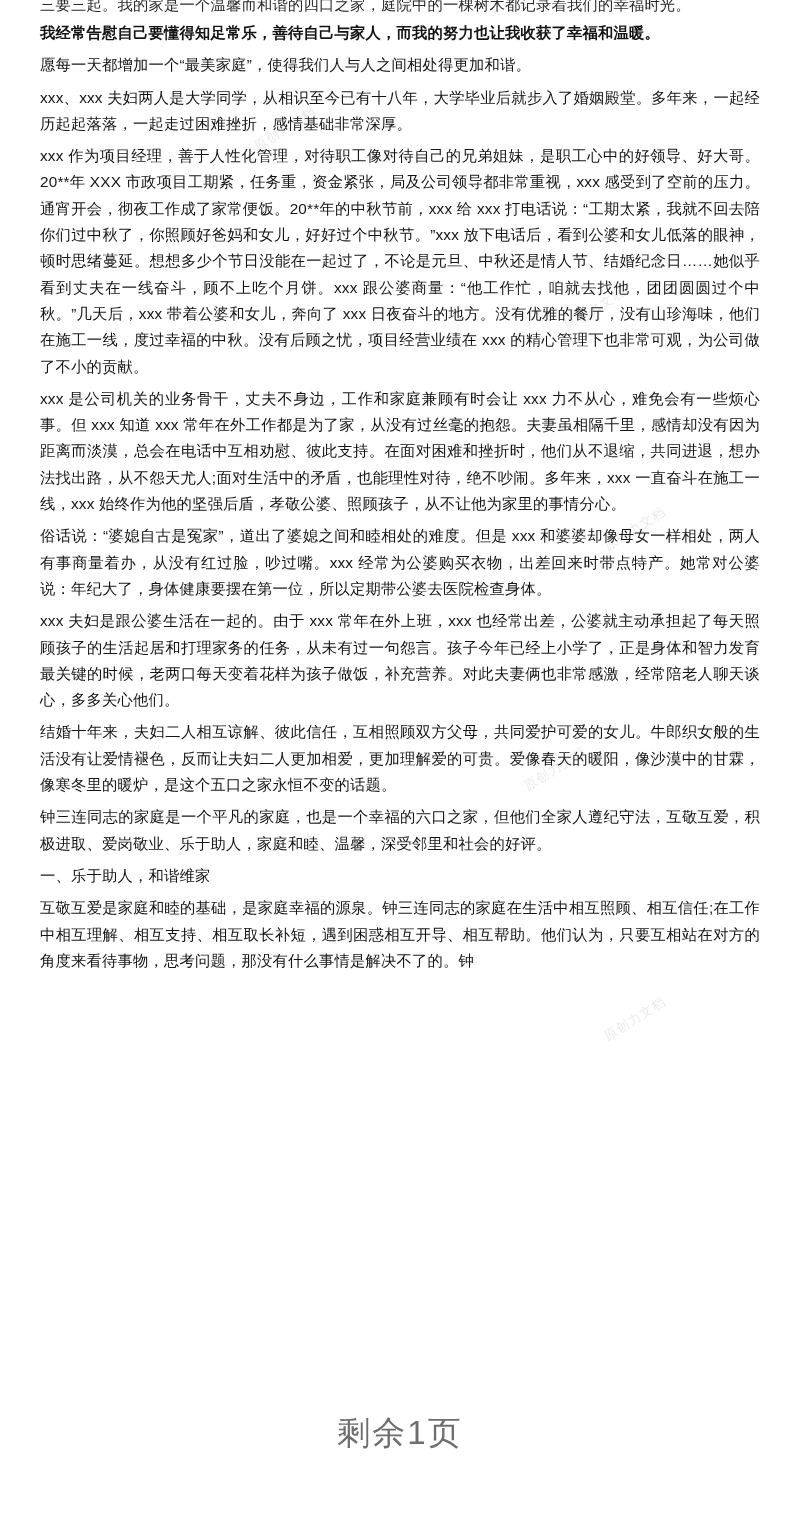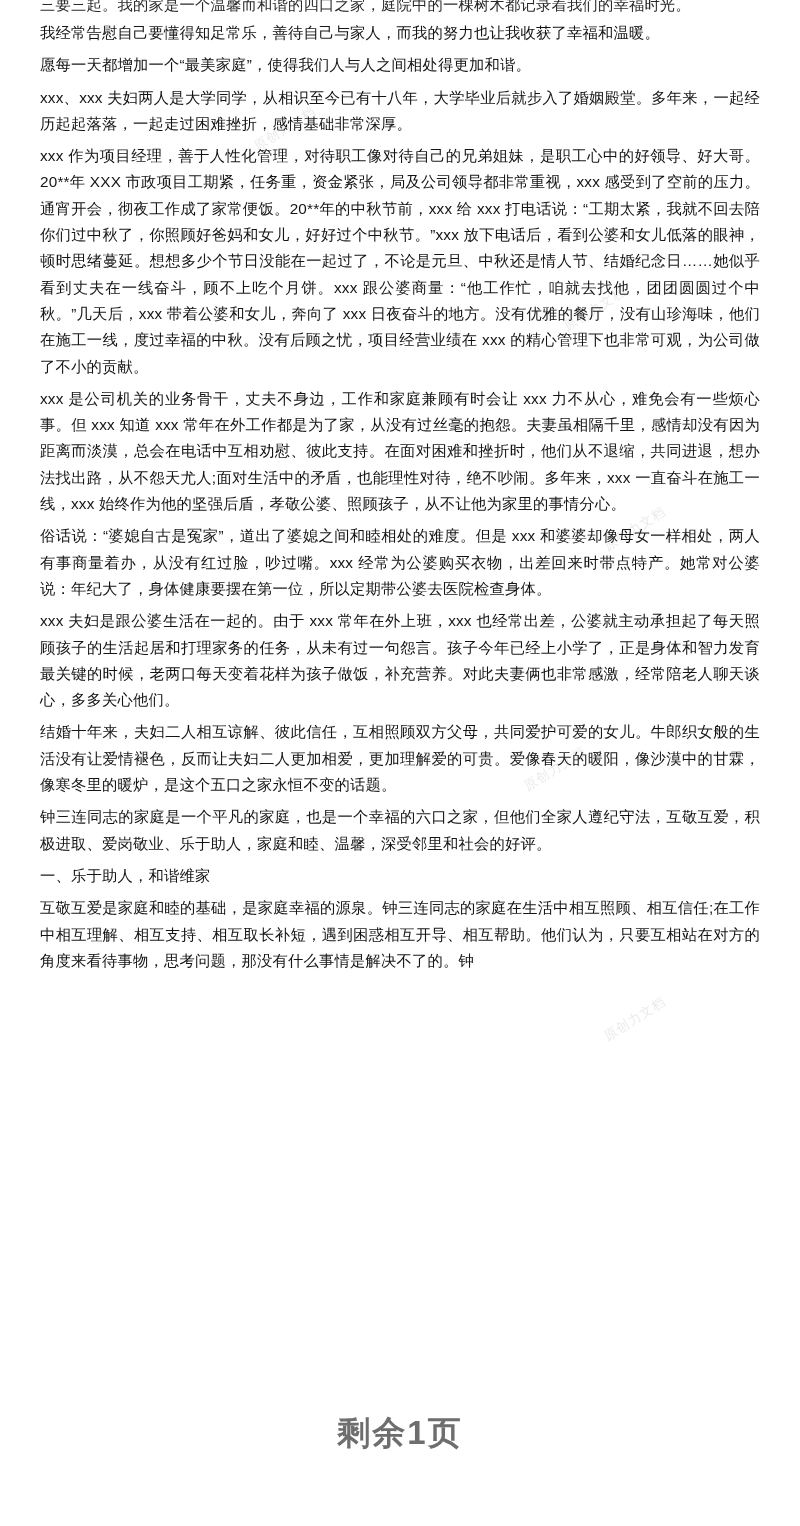--- a/index.html
+++ b/index.html
@@ -36,20 +36,21 @@
     letter-spacing: 0.2px;
     color: #141414;
   }
   p.clipped-top {
     margin-top: -10px;
     height: 22px;
     overflow: hidden;
     color: #2a2a2a;
   }
   p.gap-after {
+    font-weight: bold;
   }
   .watermark {
     position: absolute;
     font-size: 13px;
     color: rgba(120,120,120,0.16);
     transform: rotate(-32deg);
     white-space: nowrap;
     pointer-events: none;
     letter-spacing: 1px;
     font-family: "Liberation Sans", sans-serif;
@@ -75,21 +76,21 @@
     bottom: 0;
     height: 185px;
     display: flex;
     align-items: center;
     justify-content: center;
     gap: 26px;
     background: #ffffff;
   }
   .footer-text {
     font-size: 33px;
-    font-weight: bold;
+    font-weight: normal;
     color: #7a7a7a;
     letter-spacing: 2px;
     font-family: "Liberation Sans", "DejaVu Sans", sans-serif;
   }
   .footer-text.strong {
     color: #6e6e6e;
   }
 </style>
 </head>
 <body>

